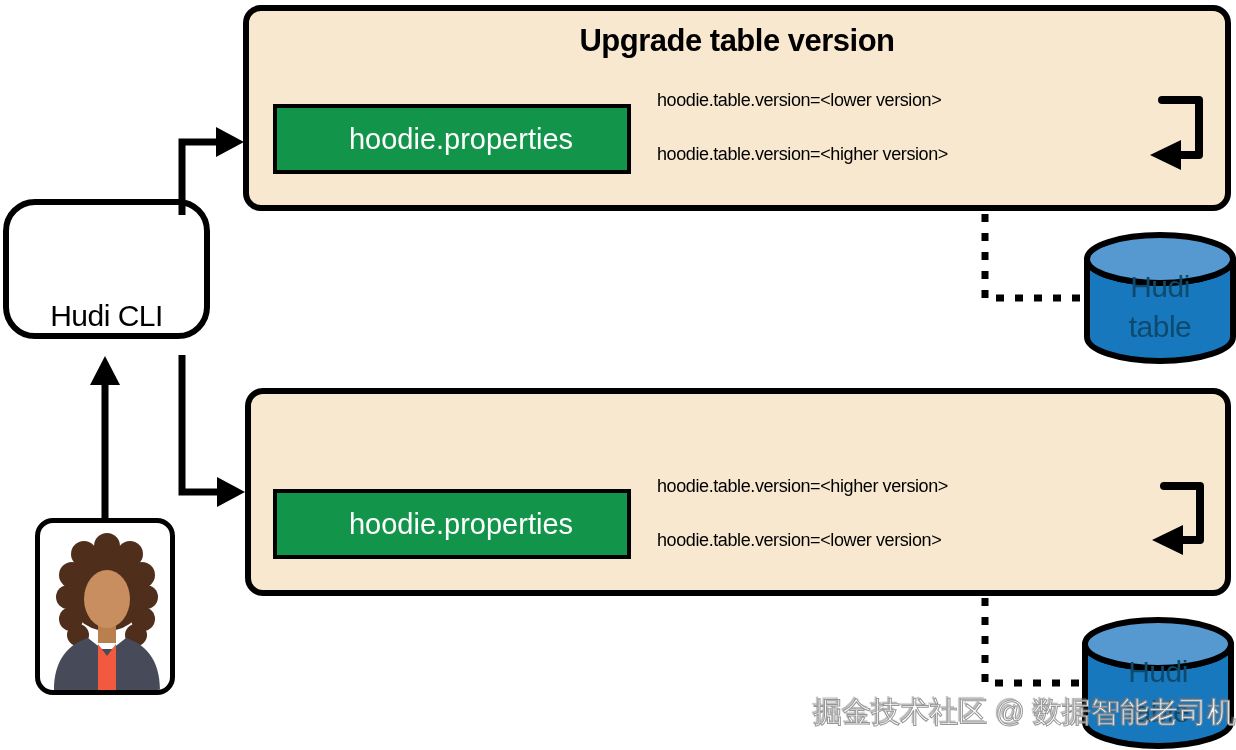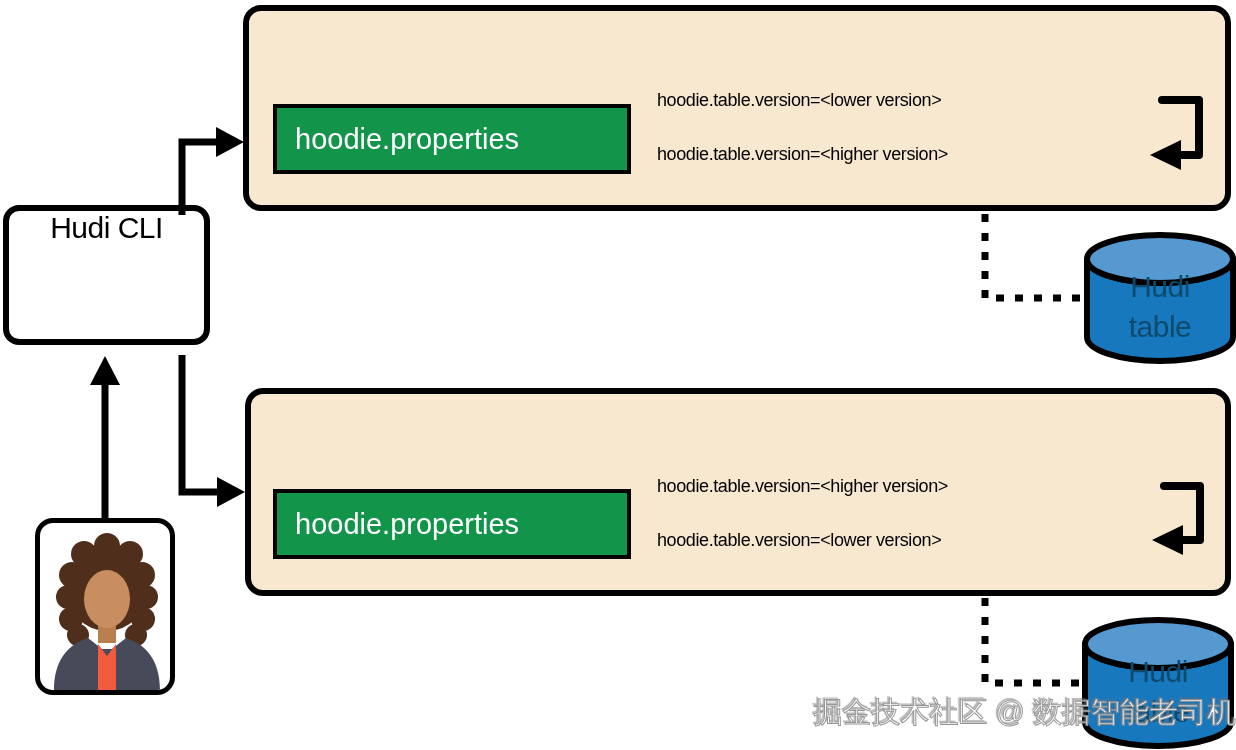--- a/index.html
+++ b/index.html
@@ -13,40 +13,40 @@
     border:6px solid var(--outline,#000);border-radius:18px;z-index:1;
   }
   #panel-upgrade{left:243px;top:5px;width:976px;height:194px;}
   #panel-downgrade{left:245px;top:388px;width:974px;height:196px;}
   .panel-title{
     position:absolute;left:0;right:0;top:12px;text-align:center;
     font-size:31px;font-weight:bold;letter-spacing:-0.5px;
   }
   .file-box{
     position:absolute;background:var(--file-box-bg,#12954a);
-    border:4px solid var(--outline,#000);width:350px;height:62px;
+    border:4px solid var(--outline,#000);width:350px;height:62px;text-align:center;
   }
   #panel-upgrade .file-box{left:24px;top:93px;}
   #panel-downgrade .file-box{left:22px;top:95px;}
   .file-box .file-label{
     color:var(--file-box-text,#fff);font-size:29px;line-height:62px;padding-left:18px;
     white-space:nowrap;
   }
   .cfg-line{
     position:absolute;font-size:18px;letter-spacing:-0.4px;white-space:nowrap;line-height:32px;
   }
   #panel-upgrade .cfg-line.l1{left:408px;top:73px;}
   #panel-upgrade .cfg-line.l2{left:408px;top:127px;}
   #panel-downgrade .cfg-line.l1{left:406px;top:76px;}
   #panel-downgrade .cfg-line.l2{left:406px;top:130px;}
   
   #cli-box{
-    position:absolute;left:3px;top:205px;width:195px;height:128px;
-    background:#fff;border:6px solid var(--outline,#000);border-radius:16px;
-    display:flex;align-items:flex-start;justify-content:center;z-index:1;
+    position:absolute;left:3px;top:199px;width:195px;height:128px;
+    background:#fff;border:6px solid var(--outline,#000);border-radius:32px;
+    display:flex;align-items:flex-end;justify-content:center;z-index:1;
   }
   #cli-box .cli-label{font-size:30px;letter-spacing:-0.5px;}
   
   #person-box{
     position:absolute;left:35px;top:518px;width:130px;height:167px;
     background:#fff;border:5px solid var(--outline,#000);border-radius:18px;
     overflow:hidden;z-index:1;
   }
   
   #overlay{position:absolute;left:0;top:0;z-index:2;pointer-events:none;}
@@ -70,20 +70,21 @@
     -webkit-text-stroke:1px #8f8f8f;text-shadow:-2px -2px 1px rgba(110,110,110,0.55);
     white-space:nowrap;
   }
 </style>
 </head>
 <body>
 
 <div id="stage">
 
   <div class="panel" id="panel-upgrade">
+    <div class="panel-title">Upgrade table version</div>
     <div class="file-box">
       <div class="file-label">hoodie.properties</div>
     </div>
     <div class="cfg-line l1">hoodie.table.version=&lt;lower version&gt;</div>
     <div class="cfg-line l2">hoodie.table.version=&lt;higher version&gt;</div>
   </div>
 
   <div class="panel" id="panel-downgrade">
     <div class="file-box">
       <div class="file-label">hoodie.properties</div>

